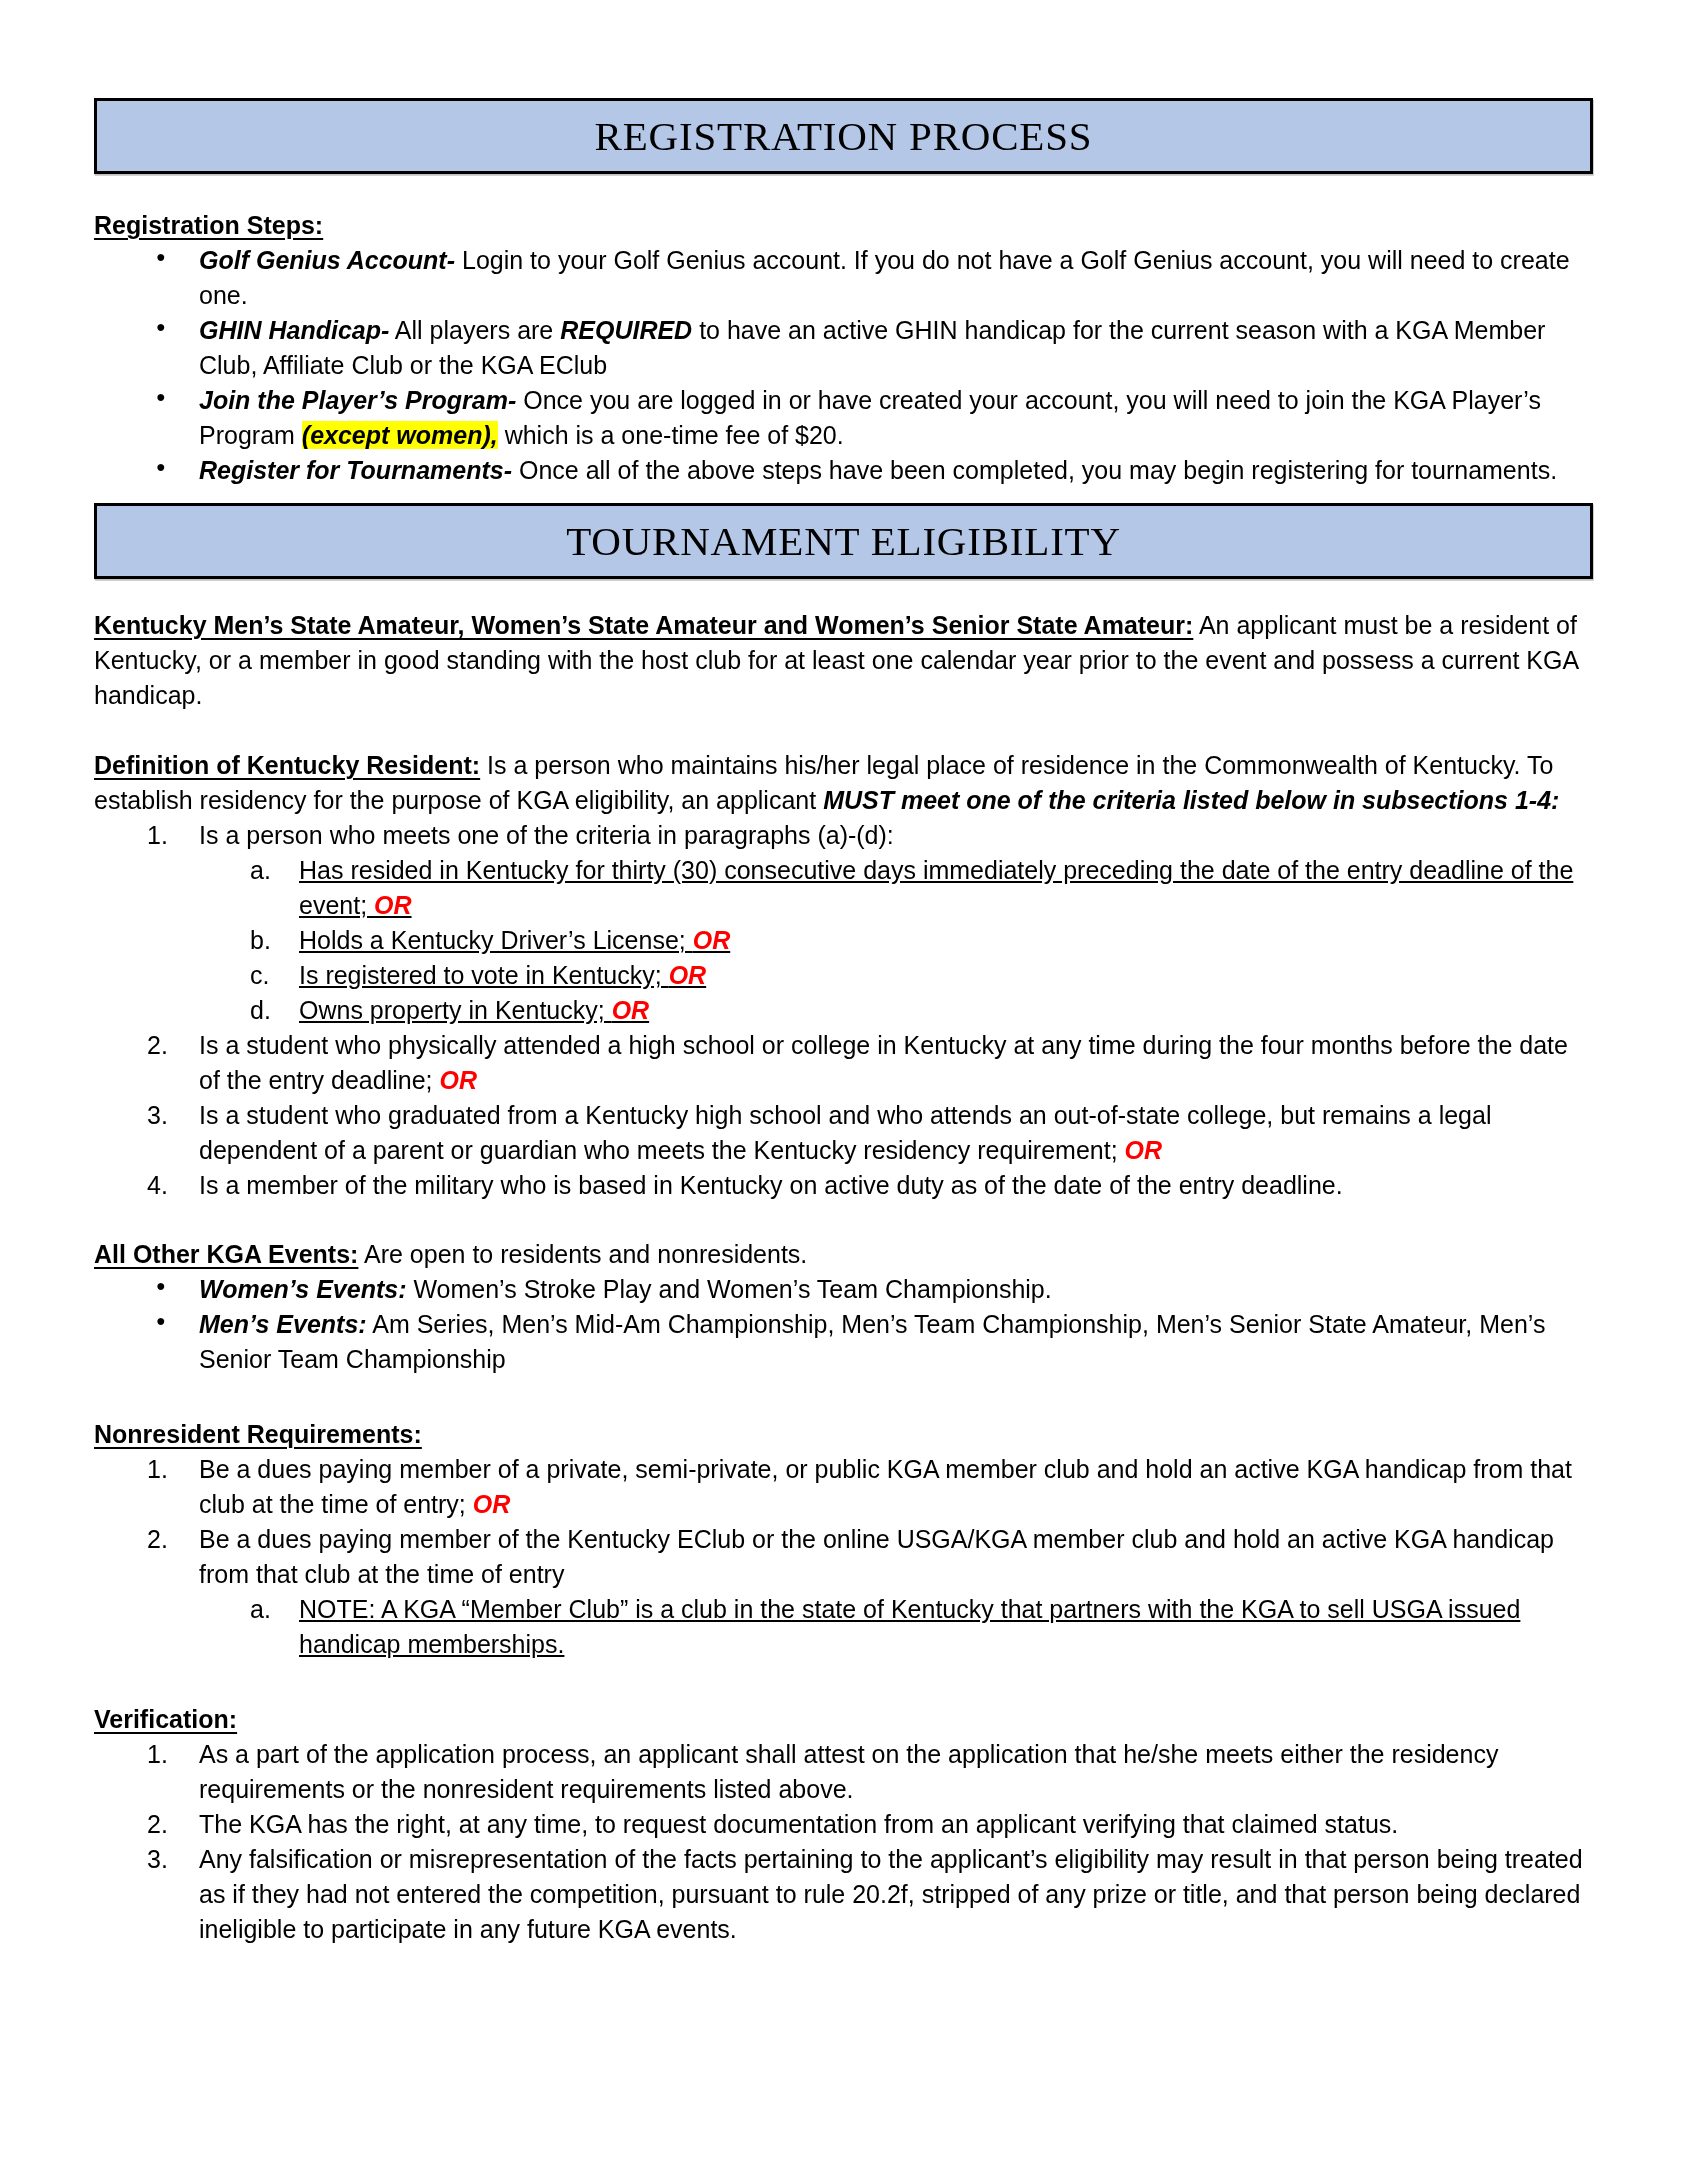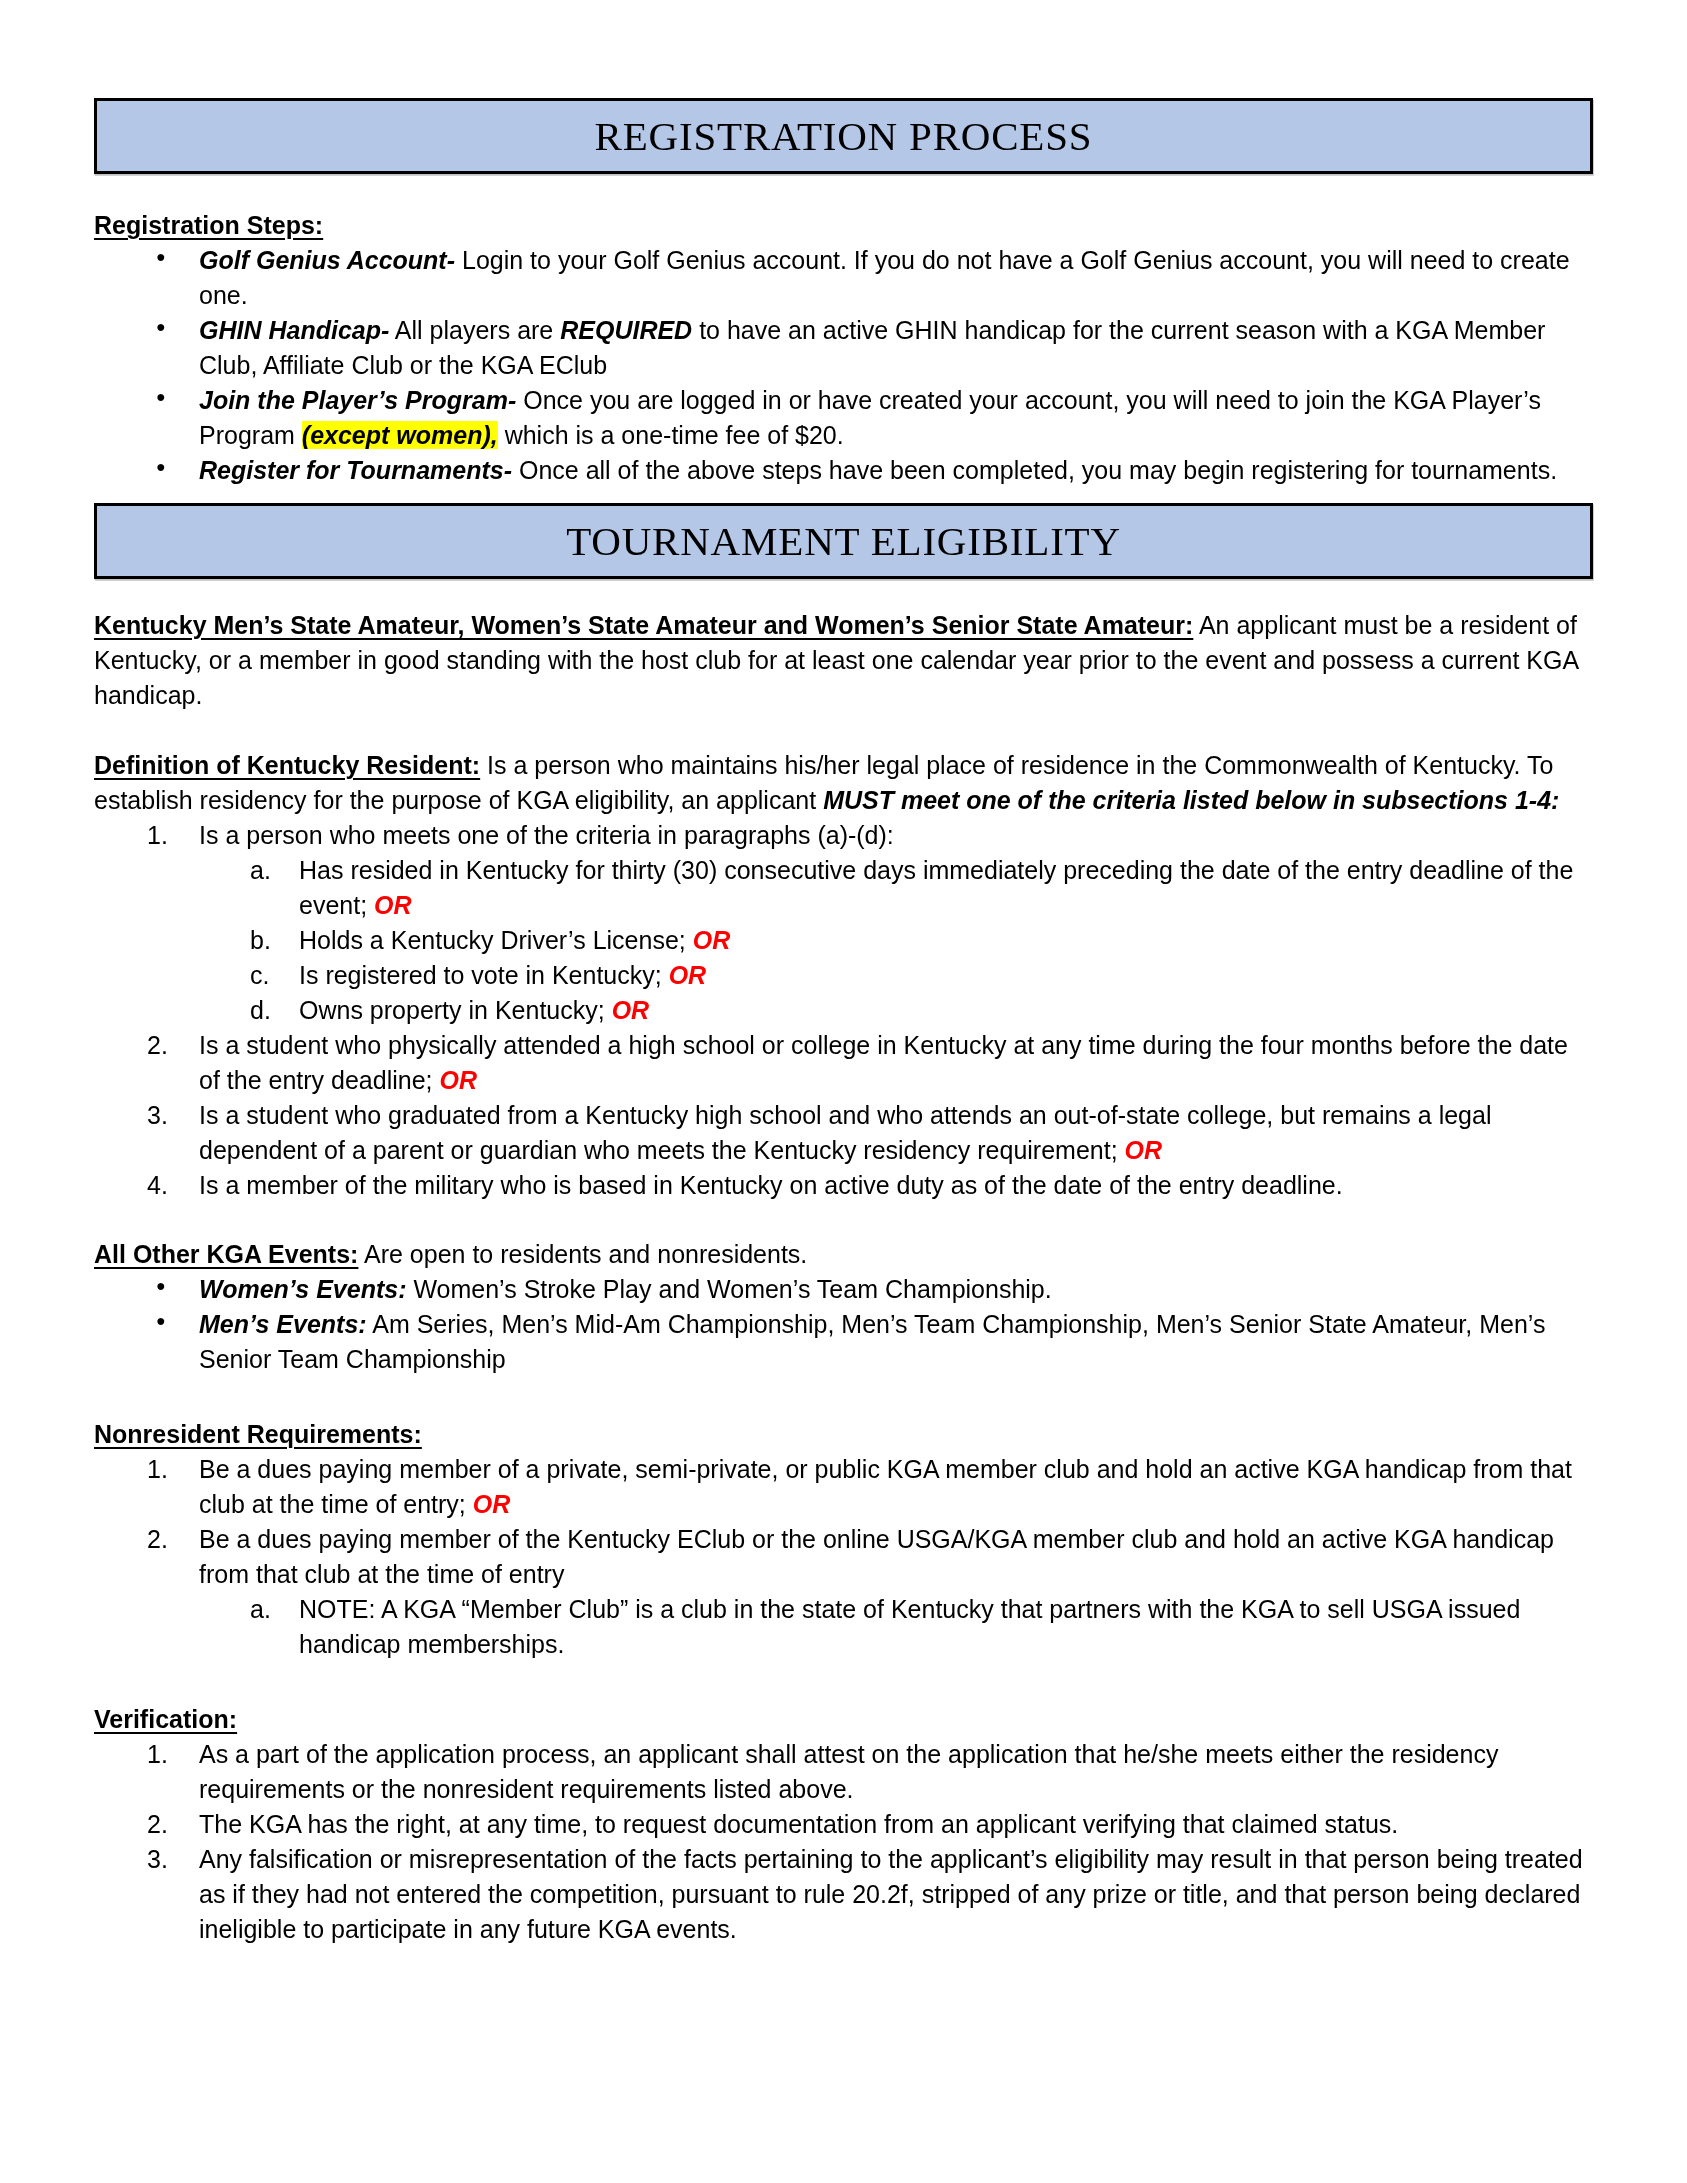--- a/index.html
+++ b/index.html
@@ -36,21 +36,21 @@
   .hl { background: var(--highlight, #ffff00); font-weight: 700; font-style: italic; }
 
   ul.bullets { margin: 0; padding: 0; list-style: none; }
   ul.bullets > li { position: relative; padding-left: 105px; }
   ul.bullets > li::before { content: "●"; position: absolute; left: 62px; top: 5.9px; font-size: 16px; line-height: 1; }
 
   ol.nums { margin: 0; padding: 0; list-style: none; counter-reset: num; }
   ol.nums > li { position: relative; padding-left: 105px; counter-increment: num; }
   ol.nums > li::before { content: counter(num) "."; position: absolute; left: 53px; }
 
-  ol.alphas { margin: 0; padding: 0; list-style: none; counter-reset: alpha; }
+  ol.alphas { margin: 0; padding: 0; list-style: none; counter-reset: alpha; text-decoration: underline; }
   ol.alphas > li { position: relative; padding-left: 100px; counter-increment: alpha; }
   ol.alphas > li::before { content: counter(alpha, lower-alpha) "."; position: absolute; left: 51px; }
 
   .mt-para { margin-top: 35px; }
   .mt-section { margin-top: 34px; }
   .mt-section-lg { margin-top: 40px; }
 
   .footer {
     position: absolute;
     top: 2009px;

